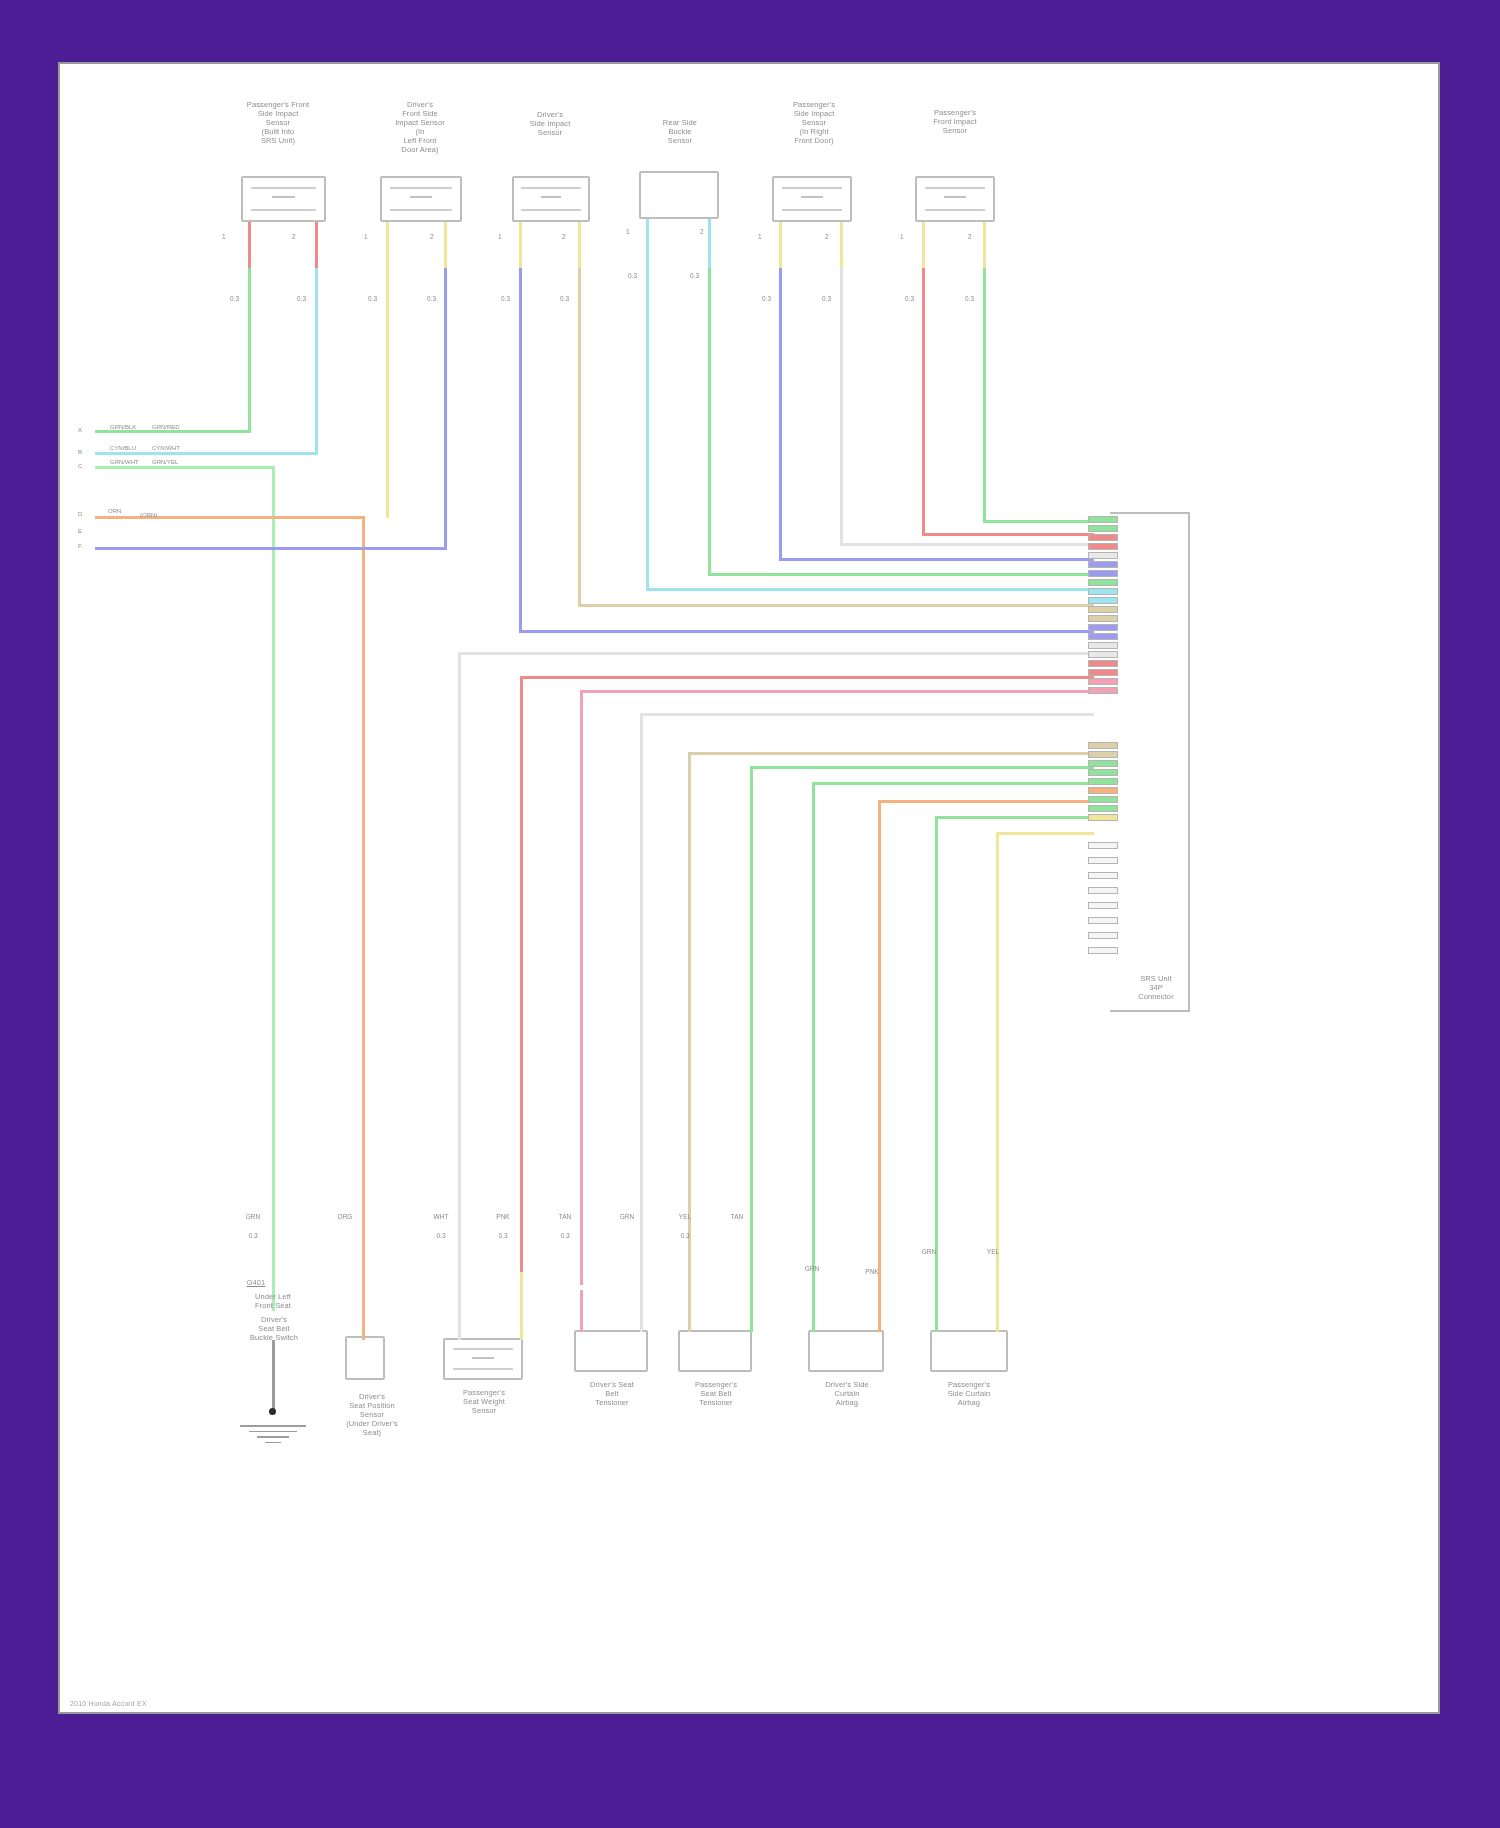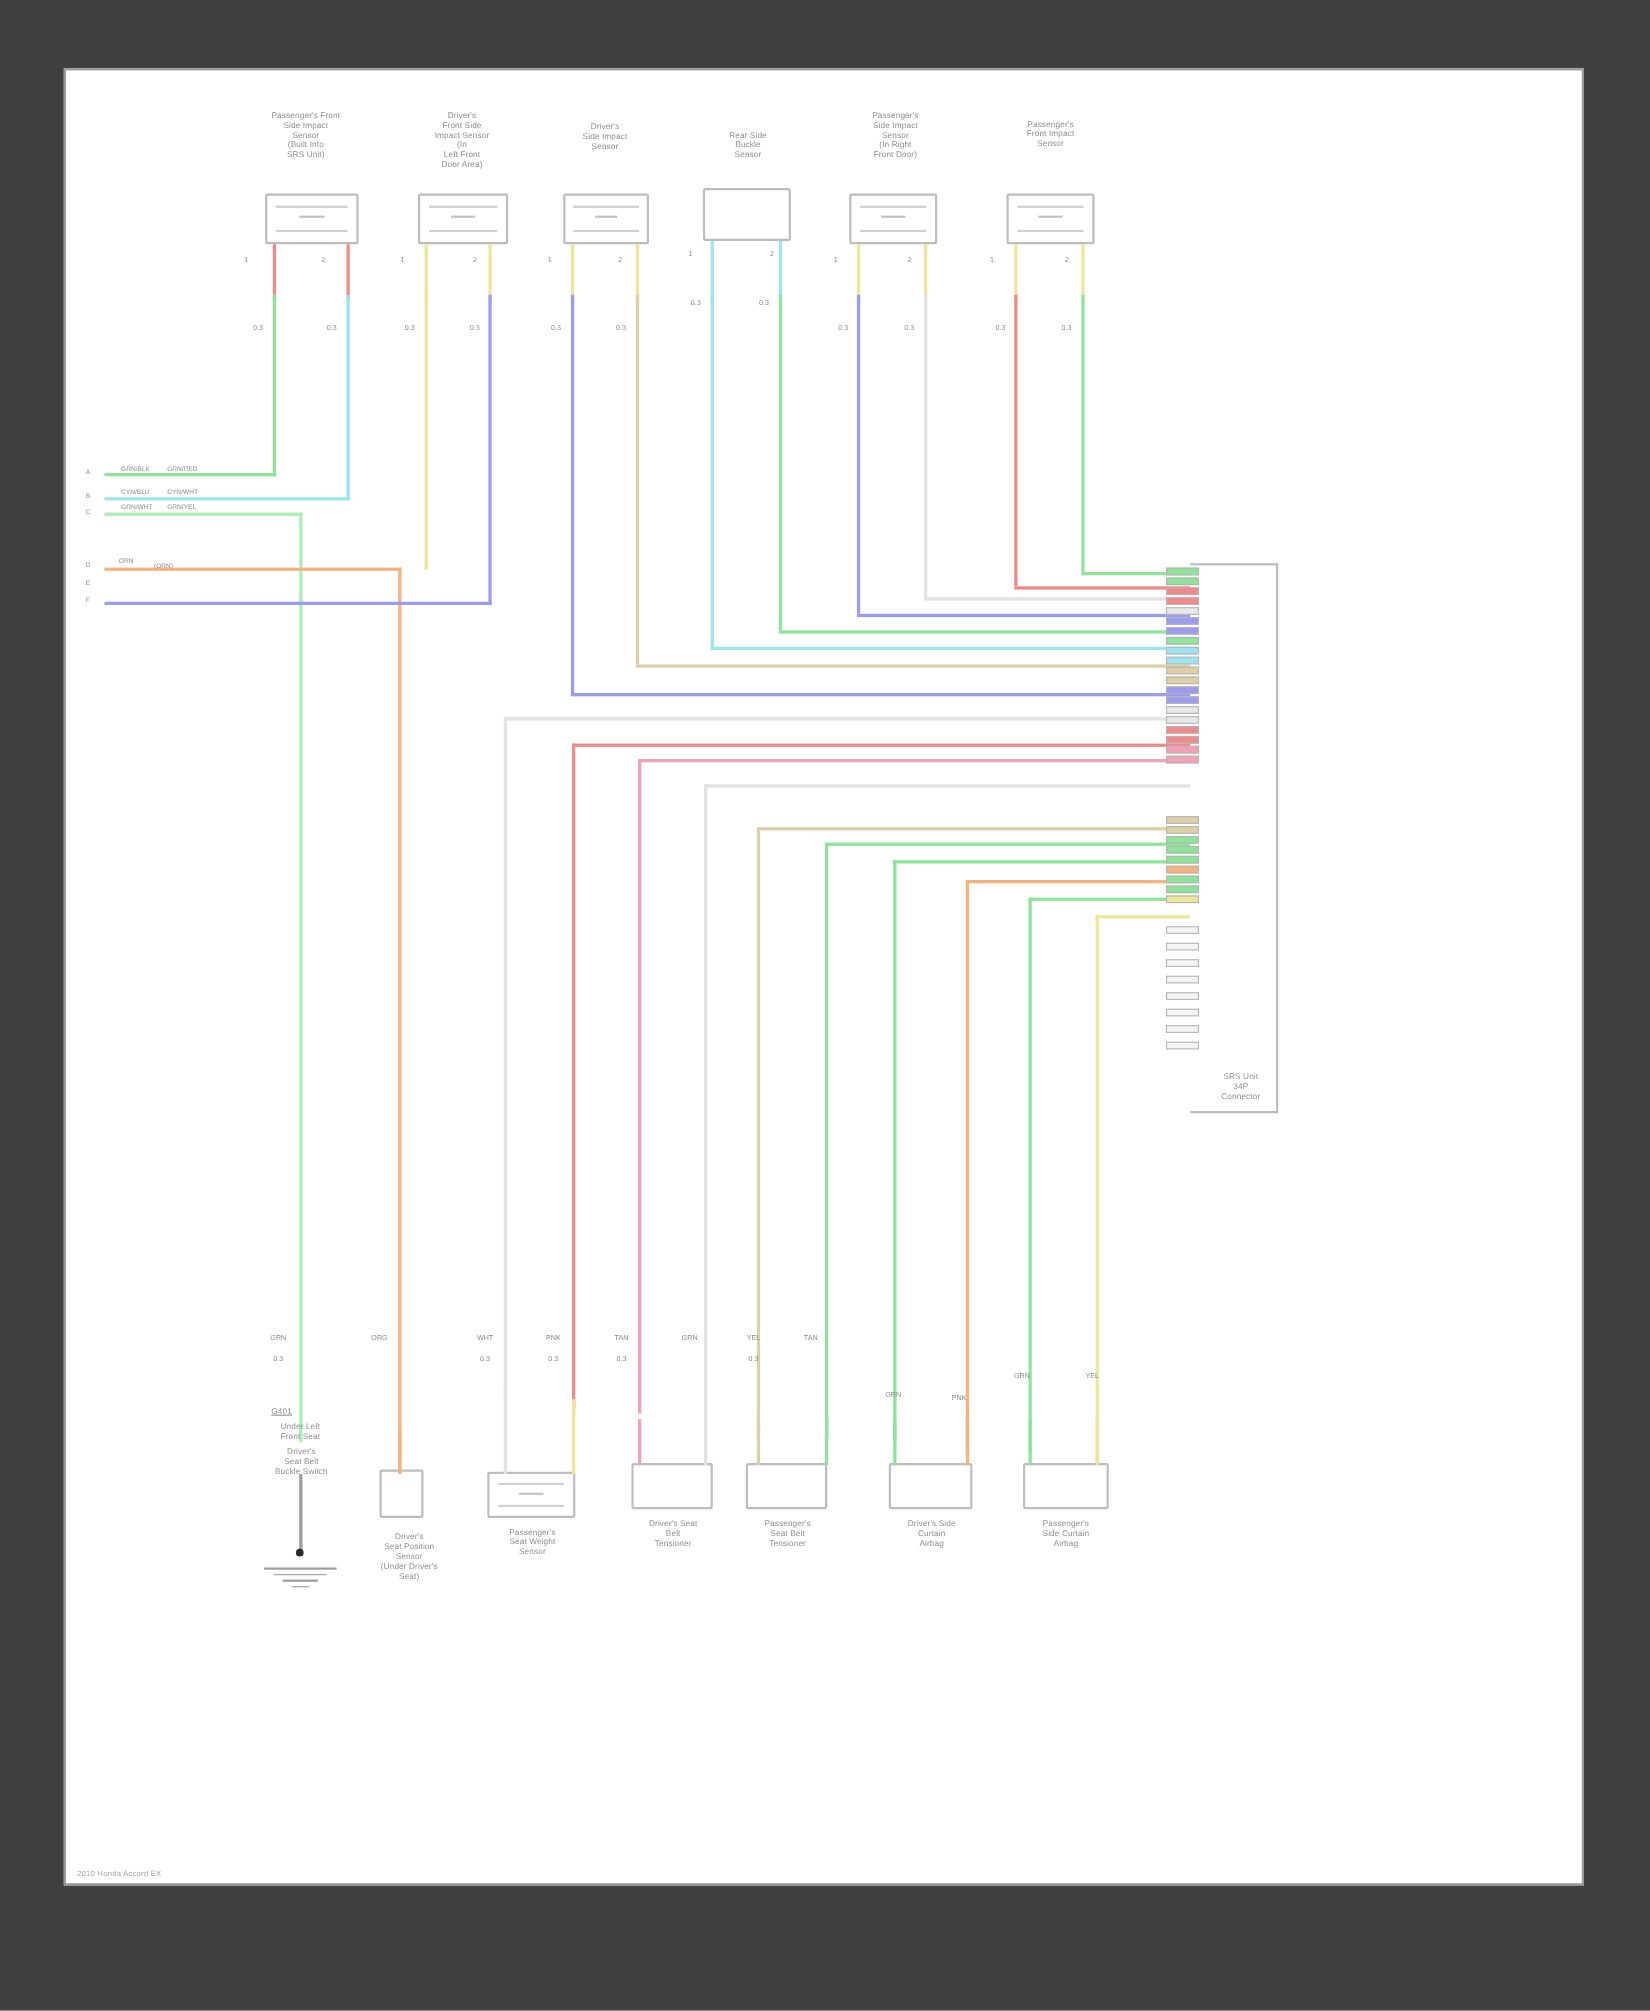--- a/index.html
+++ b/index.html
@@ -1,17 +1,17 @@
 <!DOCTYPE html>
 <html><head>
 <meta charset="utf-8">
 <style>
   html,body{margin:0;padding:0;background:#ffffff;}
   body{font-family:"Liberation Sans",sans-serif;}
-  #page{position:relative;width:1500px;height:1828px;background:#404040;overflow:hidden;}
+  #page{position:relative;width:1500px;height:1828px;background:#4c1d95;overflow:hidden;}
 
   
   #sheet{position:absolute;left:58px;top:62px;width:1382px;height:1652px;
          border:2px solid #9a9a9a;background:#ffffff;box-sizing:border-box;}
 
   
   .cbox{position:absolute;border:2px solid #bdbdbd;background:#ffffff;box-sizing:border-box;border-radius:2px;}
   .cbox .inner{position:absolute;left:10%;right:10%;top:22%;height:56%;border:2px solid #cfcfcf;
                border-left:none;border-right:none;box-sizing:border-box;}
   .cbox .sw{position:absolute;left:36%;right:36%;top:44%;height:2px;background:#c2c2c2;}
@@ -222,21 +222,21 @@
 
   <div class="w wv" style="left:878px;top:800px;height:520px;background:#f5b27f;"></div>
   <div class="w wh" style="left:878px;top:800px;width:216px;background:#f5b27f;"></div>
 
   <div class="w wv" style="left:935px;top:816px;height:505px;background:#8fe39a;"></div>
   <div class="w wh" style="left:935px;top:816px;width:159px;background:#8fe39a;"></div>
 
   <div class="w wv" style="left:996px;top:832px;height:500px;background:#f0e69a;"></div>
   <div class="w wh" style="left:996px;top:832px;width:98px;background:#f0e69a;"></div>
 
-  <div id="conn" style="left:972px;top:512px;width:190px;height:520px;">
+  <div id="conn" style="left:1000px;top:512px;width:190px;height:520px;">
 
     <div class="connbody" style="left:110px;top:0px;width:80px;height:500px;"></div>
 
     <div class="pin" style="left:88px;top:4px;width:30px;background:#8fe39a;"></div>
     <div class="pin" style="left:88px;top:13px;width:30px;background:#8fe39a;"></div>
     <div class="pin" style="left:88px;top:22px;width:30px;background:#f08a8a;"></div>
     <div class="pin" style="left:88px;top:31px;width:30px;background:#f08a8a;"></div>
     <div class="pin" style="left:88px;top:40px;width:30px;background:#e8e8e8;"></div>
     <div class="pin" style="left:88px;top:49px;width:30px;background:#9b9bf0;"></div>
     <div class="pin" style="left:88px;top:58px;width:30px;background:#9b9bf0;"></div>

